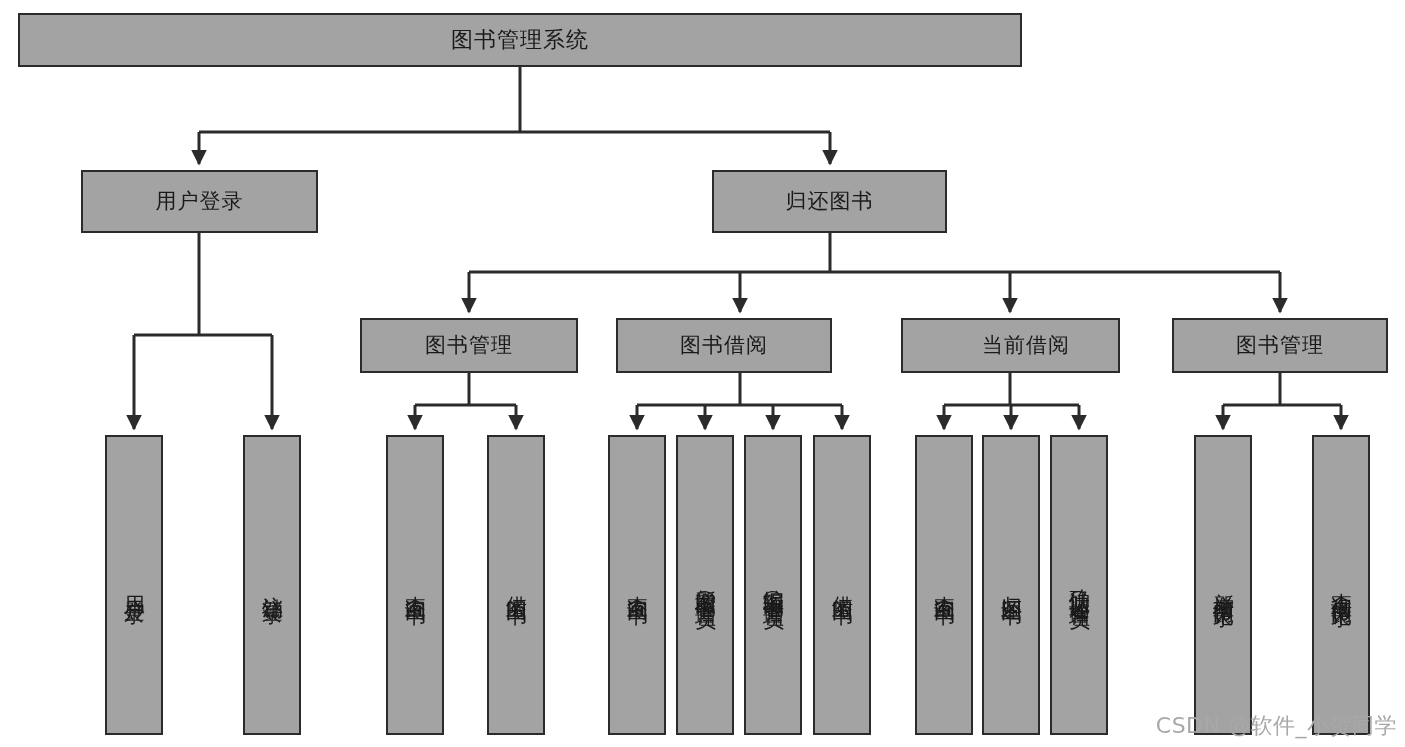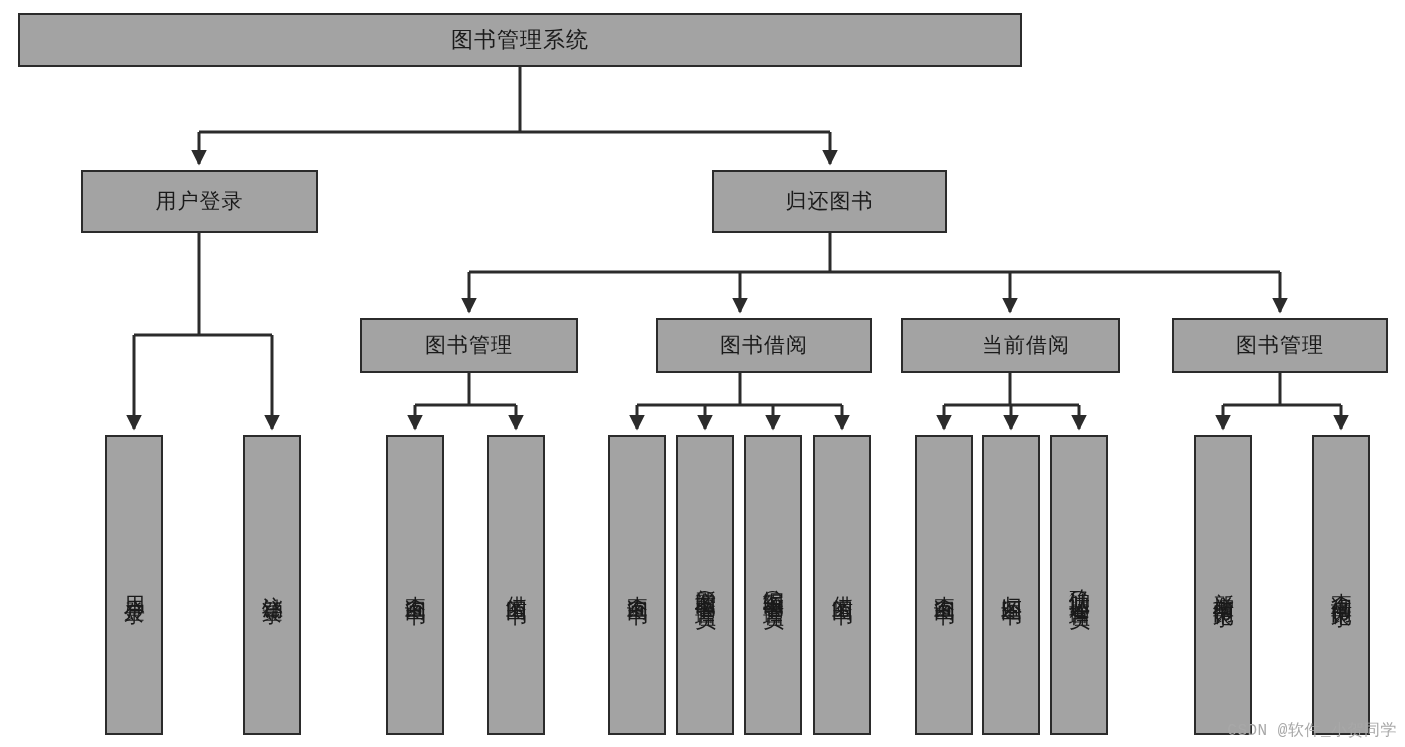--- a/index.html
+++ b/index.html
@@ -53,25 +53,24 @@
   }
   .node.vert .vtext {
     writing-mode: vertical-rl;
     text-orientation: upright;
     display: block;
   }
   #watermark {
     position: absolute;
     right: 8px;
     bottom: 6px;
-    font-size: 16px;
+    font-size: 22px;
     color: #a8a8a8;
     letter-spacing: 0.5px;
     white-space: nowrap;
-    font-family: Liberation Mono, monospace;
   }
 </style>
 </head>
 <body>
 
 <div id="stage">
 
   <svg id="edges" viewBox="0 0 1405 747" xmlns="http://www.w3.org/2000/svg">
     <defs>
       <marker id="arrow" viewBox="0 0 10 10" refX="9" refY="5" markerWidth="5.2" markerHeight="5.2" orient="auto-start-reverse">
@@ -129,21 +128,21 @@
   <div class="node horiz" style="left:81px; top:170px; width:237px; height:63px;">
     <span>用户登录</span>
   </div>
   <div class="node horiz" style="left:712px; top:170px; width:235px; height:63px;">
     <span>归还图书</span>
   </div>
 
   <div class="node horiz" style="left:360px; top:318px; width:218px; height:55px;">
     <span>图书管理</span>
   </div>
-  <div class="node horiz" style="left:656px; top:318px; width:216px; height:55px;">
+  <div class="node horiz" style="left:616px; top:318px; width:216px; height:55px;">
     <span>图书借阅</span>
   </div>
   <div class="node horiz" style="left:901px; top:318px; width:219px; height:55px;padding-left:31px;">
     <span>当前借阅</span>
   </div>
   <div class="node horiz" style="left:1172px; top:318px; width:216px; height:55px;">
     <span>图书管理</span>
   </div>
 
   <div class="node vert" style="left:105px; top:435px; width:58px; height:300px;">

